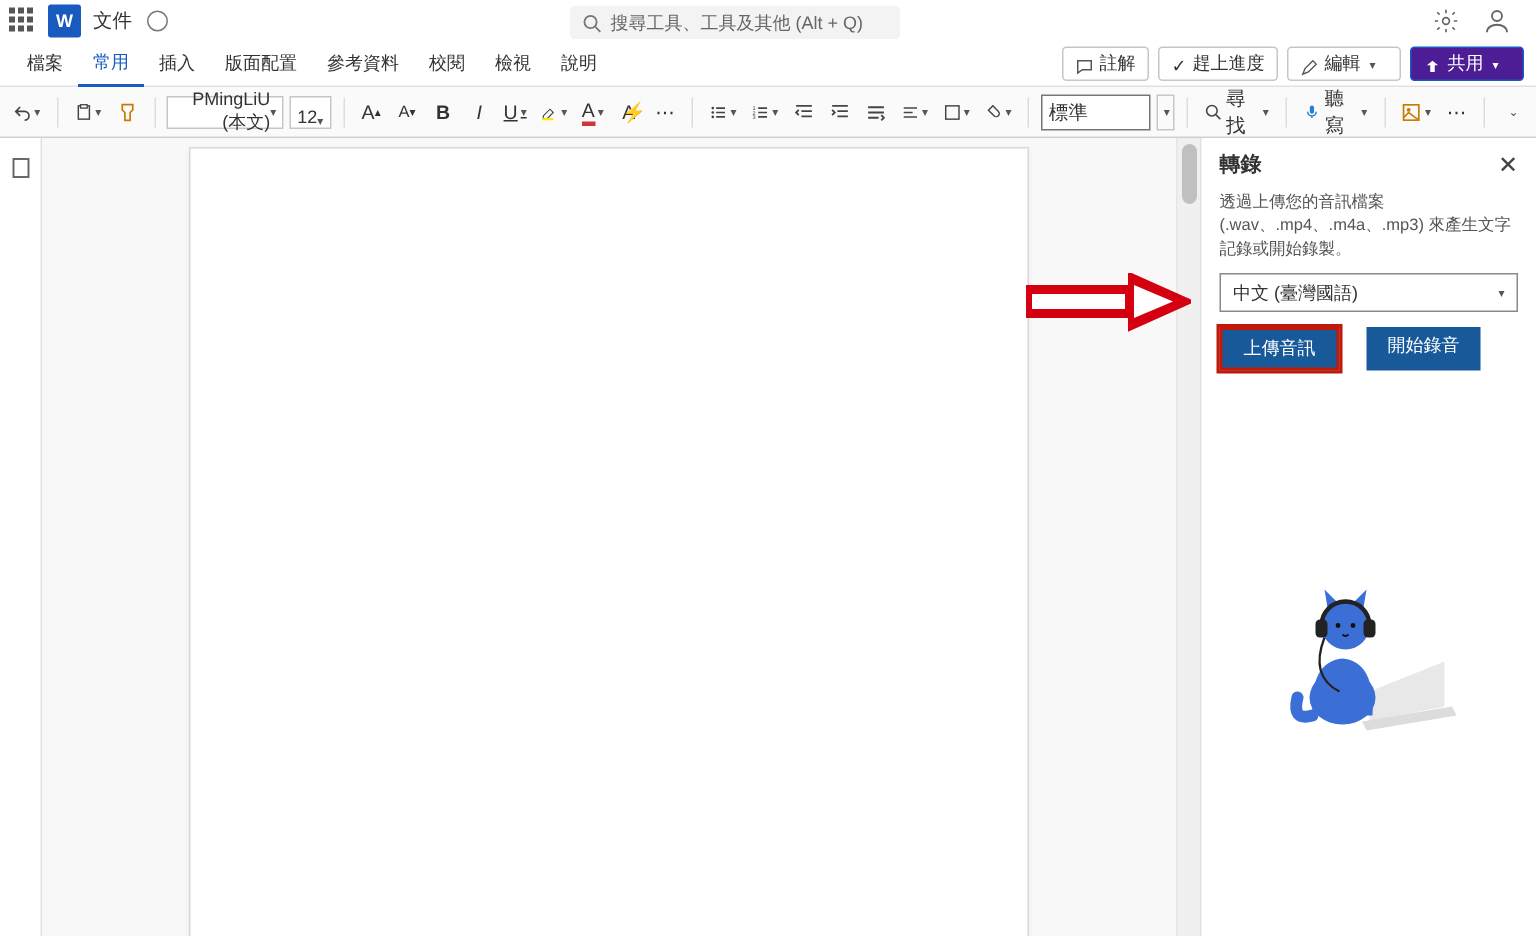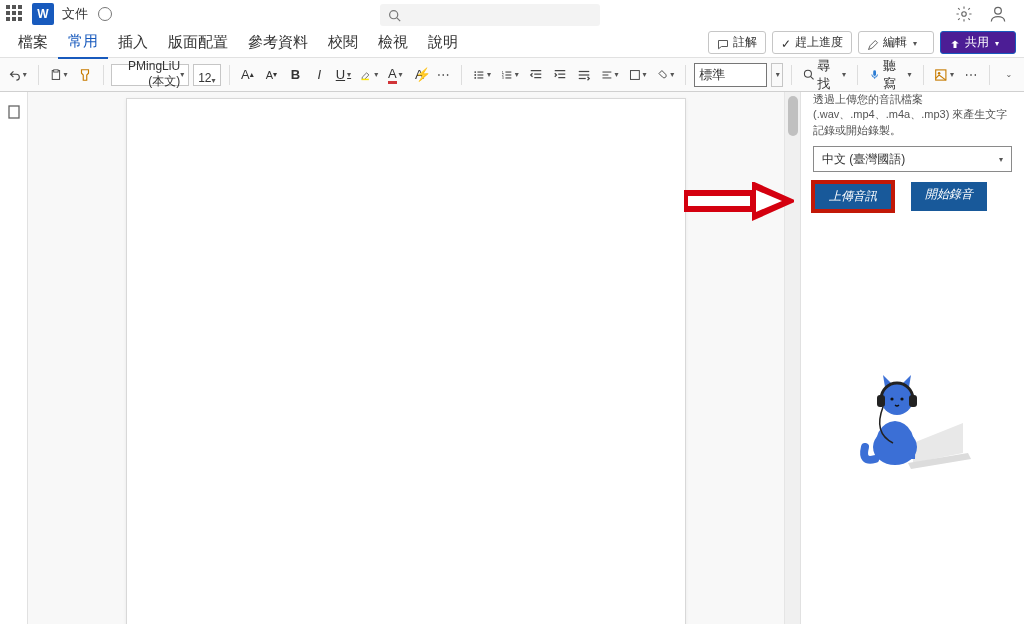--- a/index.html
+++ b/index.html
@@ -13,21 +13,21 @@
   .doc-title { font-size: 13px; margin-right: 10px; }
   .saved-icon { width: 14px; height: 14px; border: 1.5px solid #777; border-radius: 50%; position: relative; }
   .search-wrap { margin-left: auto; margin-right: auto; position: absolute; left: 380px; top: 4px; }
   .search { display: flex; align-items: center; background: #f3f3f3; border-radius: 3px; padding: 2px 8px; width: 220px; height: 22px; color: #666; }
   .search svg { margin-right: 6px; }
   .title-right { margin-left: auto; display: flex; align-items: center; gap: 14px; padding-right: 10px; }
   .gear, .avatar { width: 20px; height: 20px; display: flex; align-items: center; justify-content: center; color: #555; }
 
   
   .tabs { height: 30px; display: flex; align-items: center; padding: 0 8px; border-bottom: 1px solid #e1e1e1; }
-  .tab { padding: 6px 10px; font-size: 15px; cursor: pointer; }
+  .tab { padding: 6px 10px; font-size: 12px; cursor: pointer; }
   .tab.active { border-bottom: 2px solid #185abd; color: #185abd; }
   .tabs-right { margin-left: auto; display: flex; gap: 6px; align-items: center; }
   .pill { border: 1px solid #c6c6c6; border-radius: 3px; padding: 2px 8px; font-size: 12px; display: flex; align-items: flex-end; gap: 4px; background: #fff; }
   .pill.share { background: #4c1d95; color: #fff; border-color: #185abd; }
   .pill svg, .pill .chev { width: 12px; height: 12px; }
 
   
   .toolbar { height: 34px; border-bottom: 1px solid #d0d0d0; display: flex; align-items: center; padding: 0 6px; gap: 4px; background: #fafafa; }
   .tbtn { min-width: 20px; height: 24px; display: flex; align-items: center; justify-content: center; padding: 0 3px; border-radius: 3px; cursor: pointer; font-size: 13px; }
   .chev { font-size: 8px; margin-left: 2px; color: #555; }
@@ -46,21 +46,21 @@
   .scrollbar { width: 16px; background: #f0f0f0; border-left: 1px solid #e5e5e5; position: relative; }
   .scrollbar .thumb { position: absolute; top: 4px; left: 3px; width: 10px; height: 40px; background: #c0c0c0; border-radius: 5px; }
 
   
   .panel { width: 224px; background: #fff; border-left: 1px solid #e1e1e1; display: flex; flex-direction: column; }
   .panel-head { display: flex; align-items: center; padding: 8px 12px; }
   .panel-title { font-size: 14px; font-weight: 600; }
   .panel-close { margin-left: auto; cursor: pointer; font-size: 16px; color: #444; }
   .panel-desc { font-size: 11px; color: #555; padding: 0 12px 8px; line-height: 1.4; }
   .lang-sel { margin: 0 12px 10px; border: 1px solid #8a8a8a; height: 26px; display: flex; align-items: center; padding: 0 8px; justify-content: space-between; font-size: 12px; }
-  .panel-btns { display: flex; gap: 18px; padding: 0 12px; font-style: italic; }
+  .panel-btns { display: flex; gap: 18px; padding: 0 12px; }
   .pbtn { flex: none; padding: 4px 14px; font-size: 12px; color: #fff; cursor: pointer; }
   .pbtn.primary { background: #18599a; border: 2px solid #c21807; outline: 2px solid #c21807; }
   .pbtn.secondary { background: #18599a; }
   .illus { flex: 1; display: flex; align-items: center; justify-content: center; }
   .panel-foot { padding: 8px 12px 12px; font-size: 11px; color: #555; }
   .panel-foot .link { color: #18599a; border-bottom: 1px solid #18599a; display: inline-block; margin-top: 6px; padding-bottom: 1px; }
   .hr { height: 1px; background: #ccc; margin: 4px 0 6px; }
 
   
   .arrow-overlay { position: absolute; top: 182px; left: 684px; pointer-events: none; }
@@ -86,20 +86,21 @@
   </div>
   <div class="wordicon">W</div>
   <div class="doc-title">文件</div>
   <div class="saved-icon"></div>
   <div class="search-wrap">
     <div class="search">
       <svg width="13" height="13" viewBox="0 0 16 16">
           <circle cx="7" cy="7" r="5" fill="none" stroke="#777" stroke-width="1.5"></circle>
           <line x1="11" y1="11" x2="15" y2="15" stroke="#777" stroke-width="1.5"></line>
         </svg>
+      <span>搜尋工具、工具及其他 (Alt + Q)</span>
     </div>
   </div>
   <div class="title-right">
     <div class="gear">
       <svg width="18" height="18" viewBox="0 0 24 24">
           <circle cx="12" cy="12" r="3" fill="none" stroke="#666" stroke-width="1.5"></circle>
           <path d="M12 2v3M12 19v3M4.2 4.2l2.1 2.1M17.7 17.7l2.1 2.1M2 12h3M19 12h3M4.2 19.8l2.1-2.1M17.7 6.3l2.1-2.1" stroke="#666" stroke-width="1.5"></path>
         </svg>
     </div>
     <div class="avatar">
@@ -315,20 +316,24 @@
       </div>
   </div>
   <div class="page-area">
     <div class="page"></div>
   </div>
   <div class="scrollbar">
     <div class="thumb"></div>
   </div>
 
   <div class="panel">
+    <div class="panel-head">
+      <div class="panel-title">轉錄</div>
+      <div class="panel-close">✕</div>
+    </div>
     <div class="panel-desc">透過上傳您的音訊檔案 (.wav、.mp4、.m4a、.mp3) 來產生文字記錄或開始錄製。</div>
     <div class="lang-sel">
       <span>中文 (臺灣國語)</span>
       <span class="chev">▾</span>
     </div>
     <div class="panel-btns">
       <div class="pbtn primary">上傳音訊</div>
       <div class="pbtn secondary">開始錄音</div>
     </div>
     <div class="illus">

